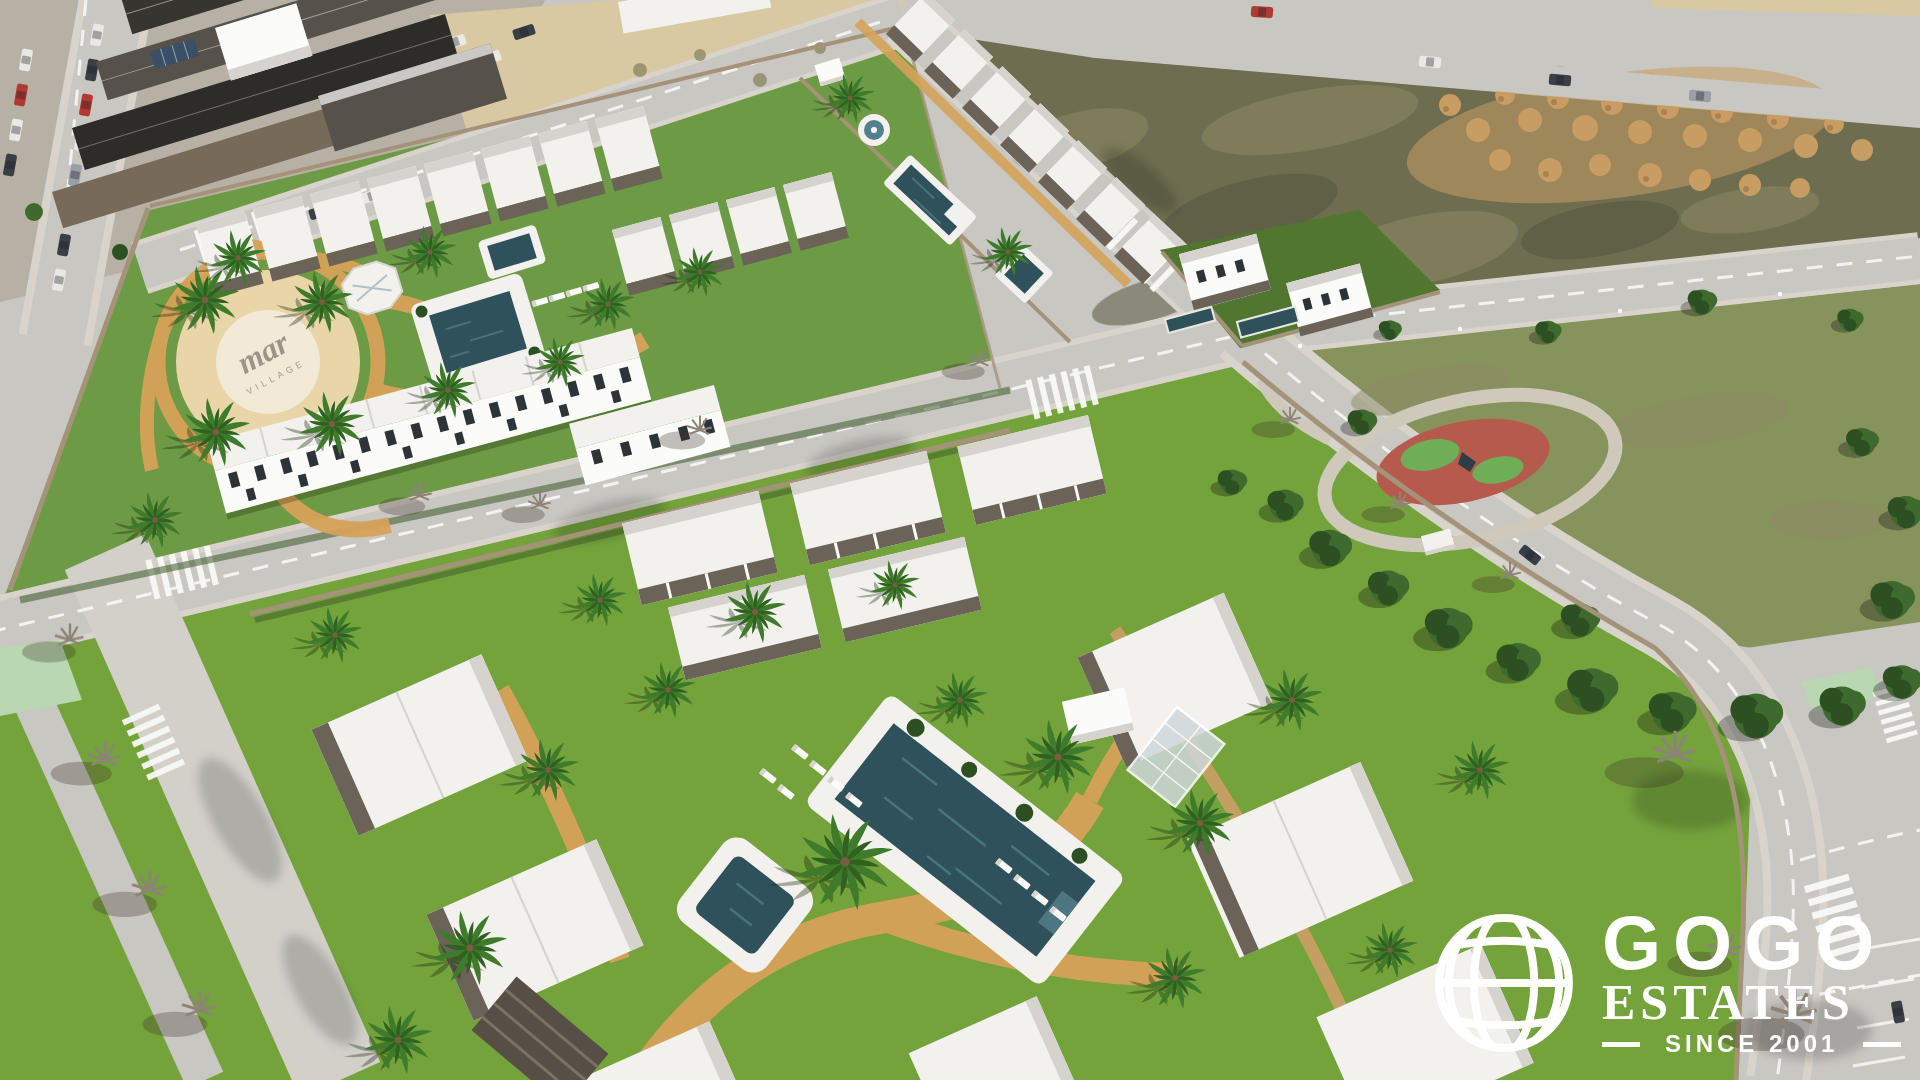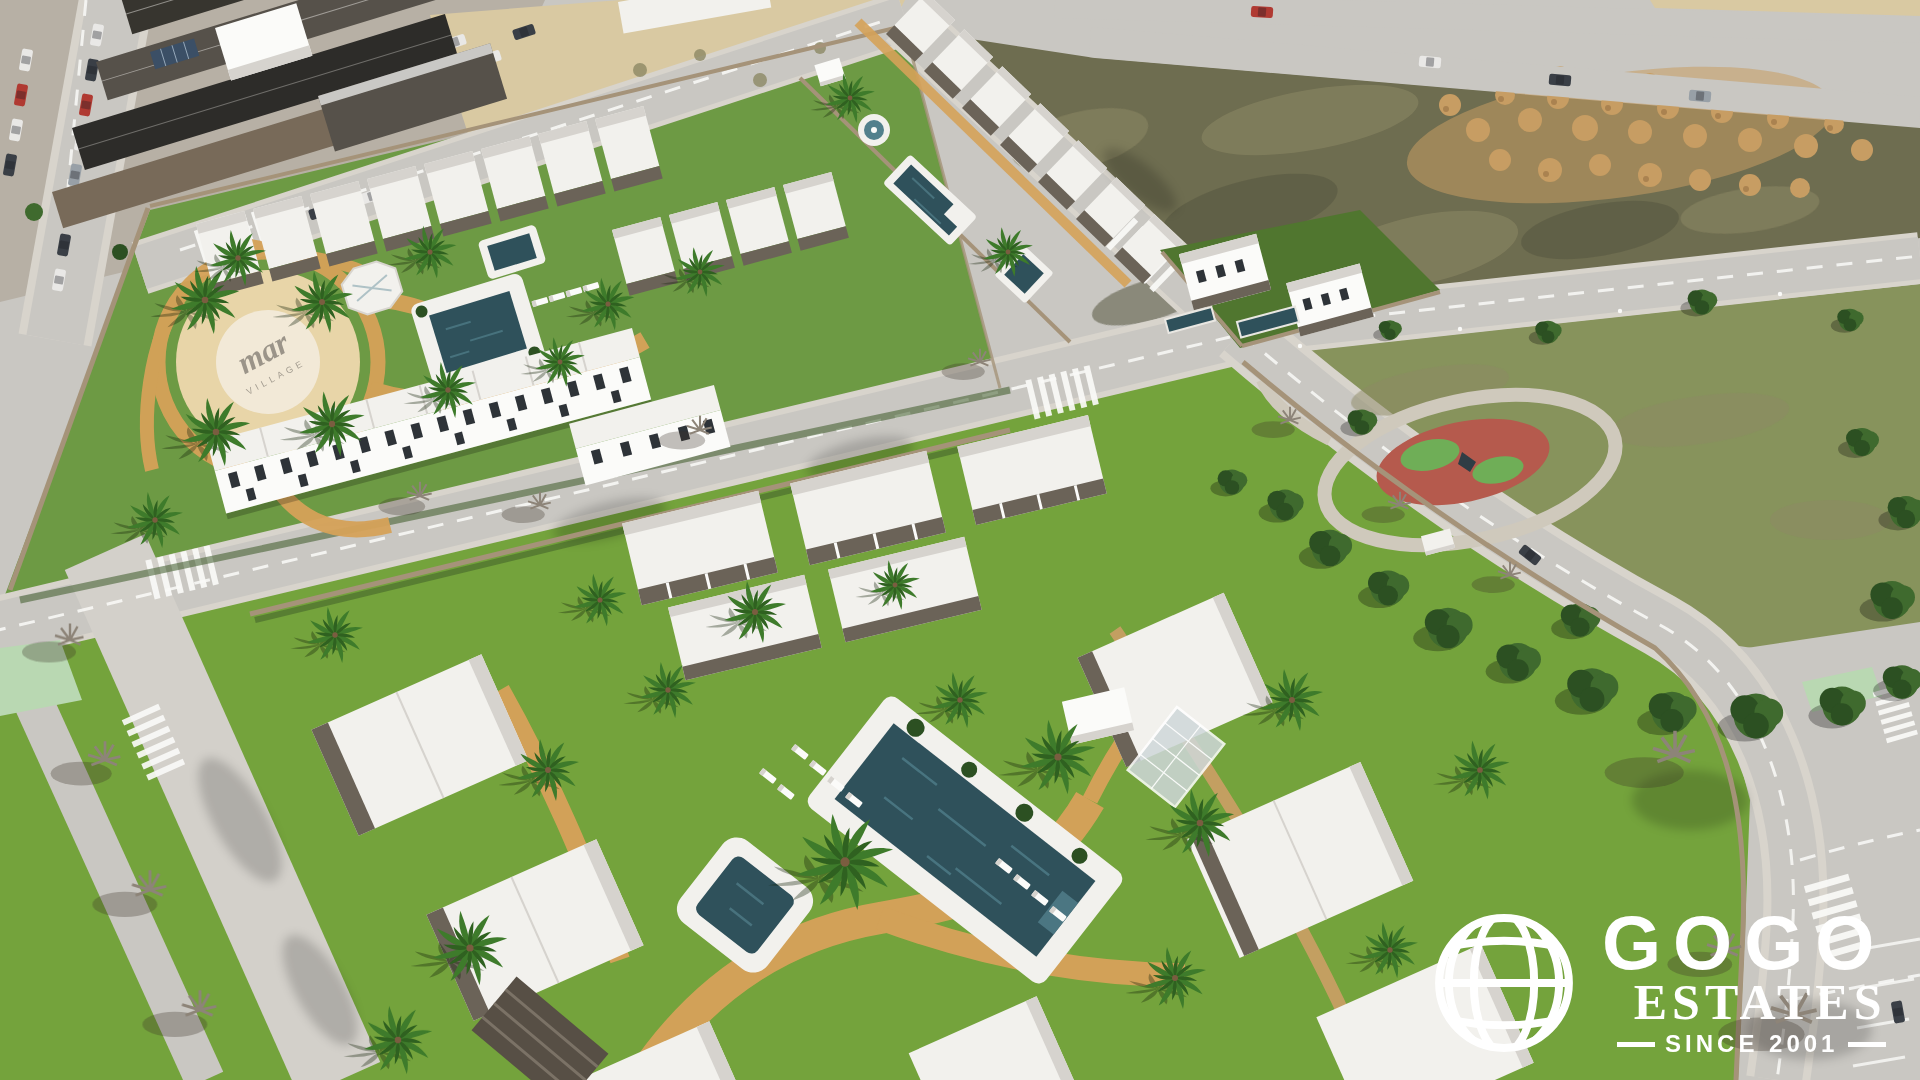--- a/index.html
+++ b/index.html
@@ -17,24 +17,24 @@
   .f-palmDark{fill:var(--palmDark)} .f-playRed{fill:var(--playRed)} .f-playGreen{fill:var(--playGreen)}
   .f-bikeGreen{fill:var(--bikeGreen)} .f-solar{fill:var(--solar)} .f-lineWhite{fill:var(--lineWhite)}
   .f-carRed{fill:var(--carRed)} .f-carDark{fill:var(--carDark)} .f-carWhite{fill:var(--carWhite)} .f-carGray{fill:var(--carGray)}
   .s-road{stroke:var(--road)} .s-roadBright{stroke:var(--roadBright)} .s-sidewalk{stroke:var(--sidewalk)}
   .s-pathTan{stroke:var(--pathTan)} .s-deckWood{stroke:var(--deckWood)} .s-stoneWall{stroke:var(--stoneWall)}
   .s-hedge{stroke:var(--hedge)} .s-lineWhite{stroke:var(--lineWhite)} .s-pathRing{stroke:var(--pathRing)}
   .s-shadeFace{stroke:var(--shadeFace)} .s-wallWhite{stroke:var(--wallWhite)} .s-poolMid{stroke:var(--poolMid)}
   
   .logo{position:absolute;left:1424px;top:903px;display:flex;align-items:center;gap:18px;color:var(--logoWhite);}
   .logo svg{display:block;}
-  .logo-text{display:flex;flex-direction:column;align-items:flex-end;}
+  .logo-text{display:flex;flex-direction:column;align-items:flex-start;}
   .brand-top{font-size:76px;font-weight:bold;line-height:.92;letter-spacing:12px;white-space:nowrap;}
   .brand-bottom{font-size:50px;font-weight:bold;line-height:1.02;letter-spacing:5px;white-space:nowrap;font-family:Liberation Serif, serif;}
-  .since-row{display:flex;align-items:center;gap:10px;margin-top:2px;}
+  .since-row{display:flex;align-items:center;gap:25px;margin-top:2px;}
   .since{font-size:24px;font-weight:bold;letter-spacing:4px;white-space:nowrap;}
   .dash{width:38px;height:5px;background:var(--logoWhite);}
 </style>
 </head>
 <body>
 
 <div class="stage">
 <svg class="scene" viewBox="0 0 1920 1080">
   <defs>
     <filter id="soft" x="-60%" y="-60%" width="220%" height="220%">

